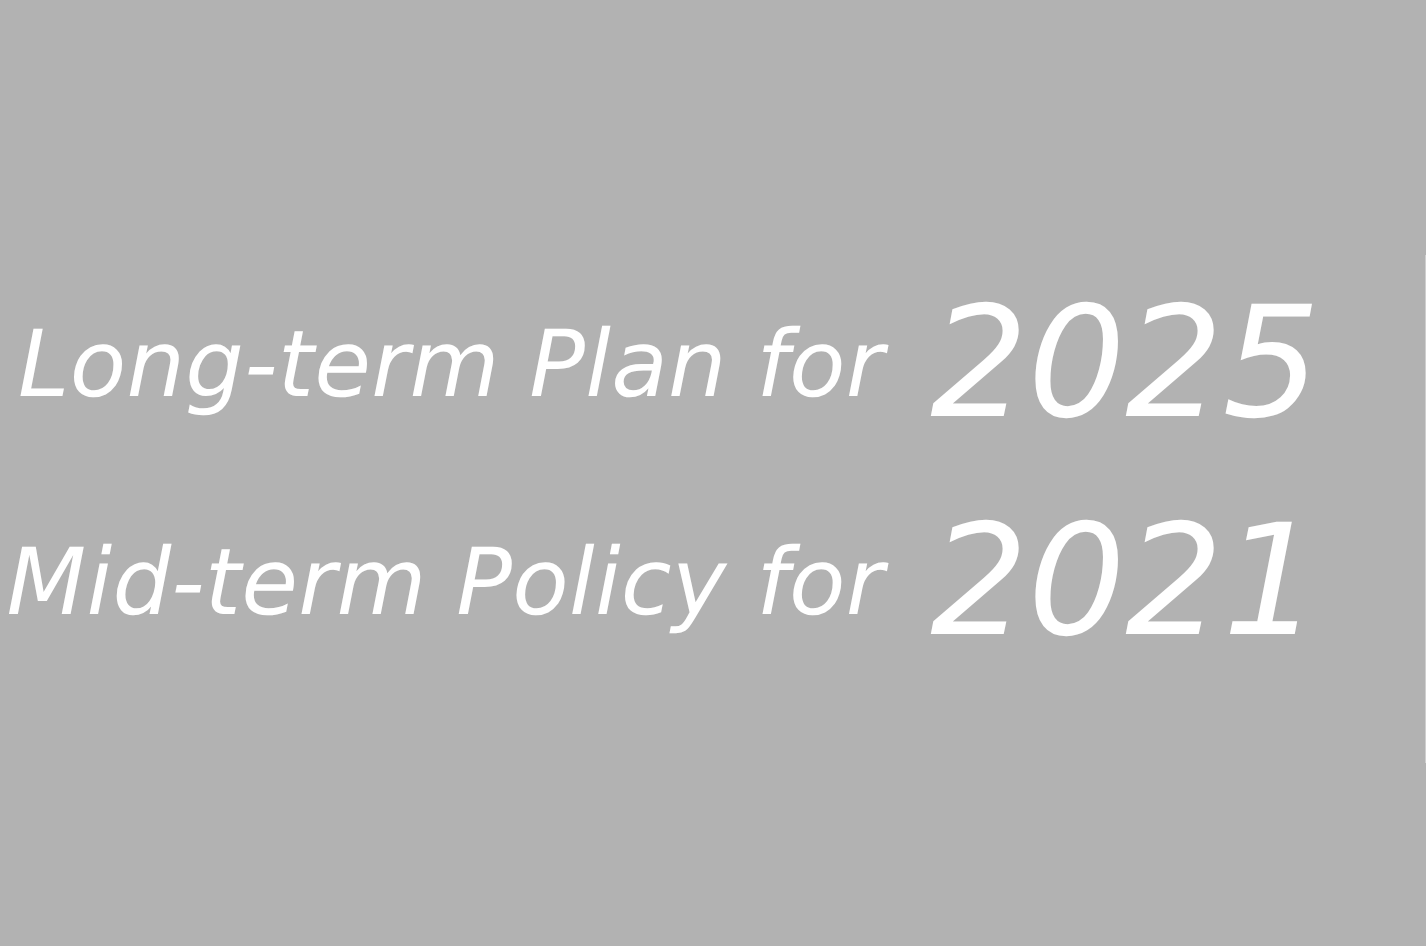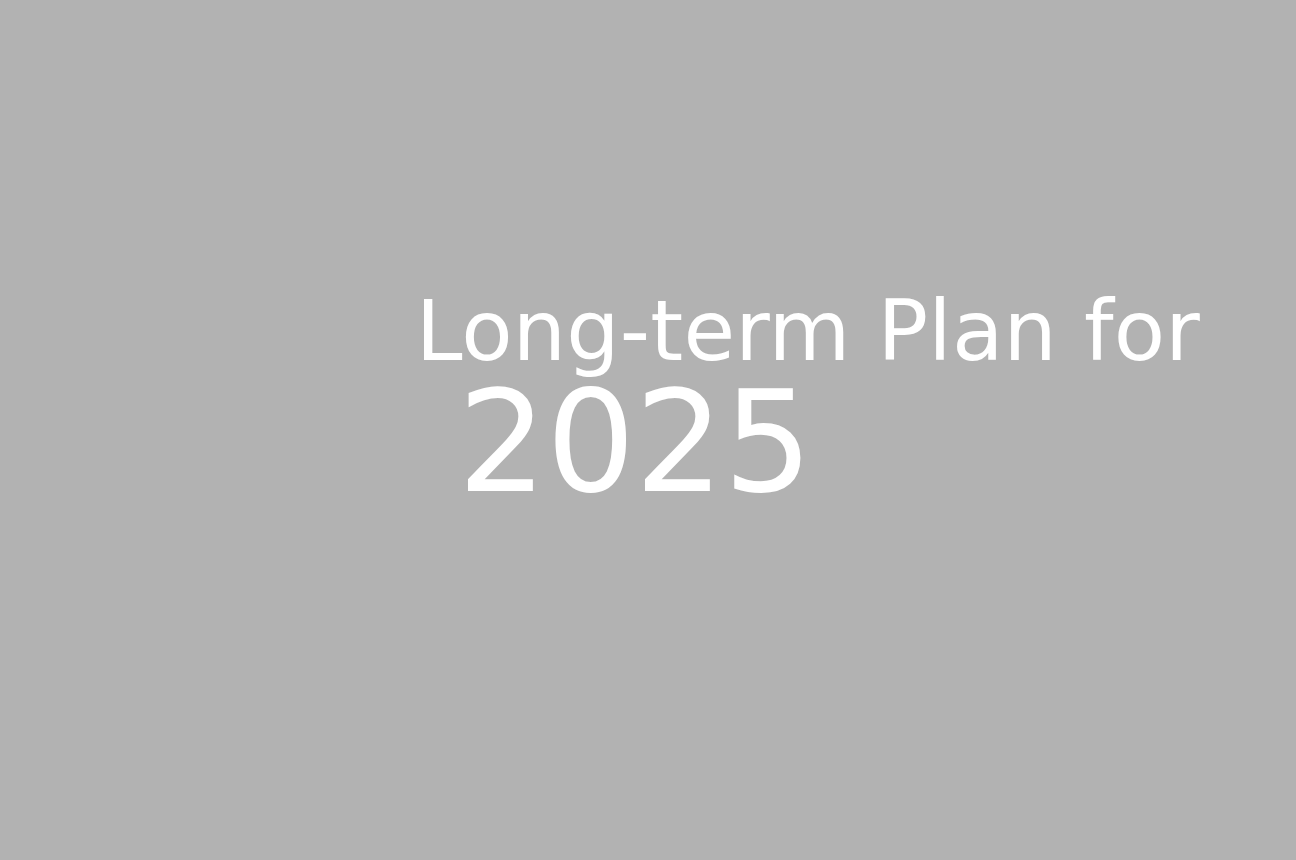--- a/index.html
+++ b/index.html
@@ -29,25 +29,26 @@
 
   .headline-block {
     display: flex;
     flex-direction: column;
     align-items: flex-end;
     gap: 0;
   }
 
   .headline-row {
     display: flex;
-    flex-direction: column;
-    align-items: flex-start;
+    flex-direction: row;
+    align-items: center;
     justify-content: flex-end;
     white-space: nowrap;
     line-height: 1.0;
+    font-style: italic;
   }
 
   .headline-row.row-first {
     margin-bottom: 58px;
   }
 
   .label {
     font-size: 84px;
     font-weight: 400;
     color: #ffffff;
@@ -67,16 +68,20 @@
 
 <div class="slide">
 
   <div class="headline-block">
 
     <div class="headline-row row-first">
       <span class="label">Long-term Plan for</span>
       <span class="year">2025</span>
     </div>
 
+    <div class="headline-row row-second">
+      <span class="label">Mid-term Policy for</span>
+      <span class="year">2021</span>
+    </div>
 
   </div>
 
 </div>
 
 </body></html>

